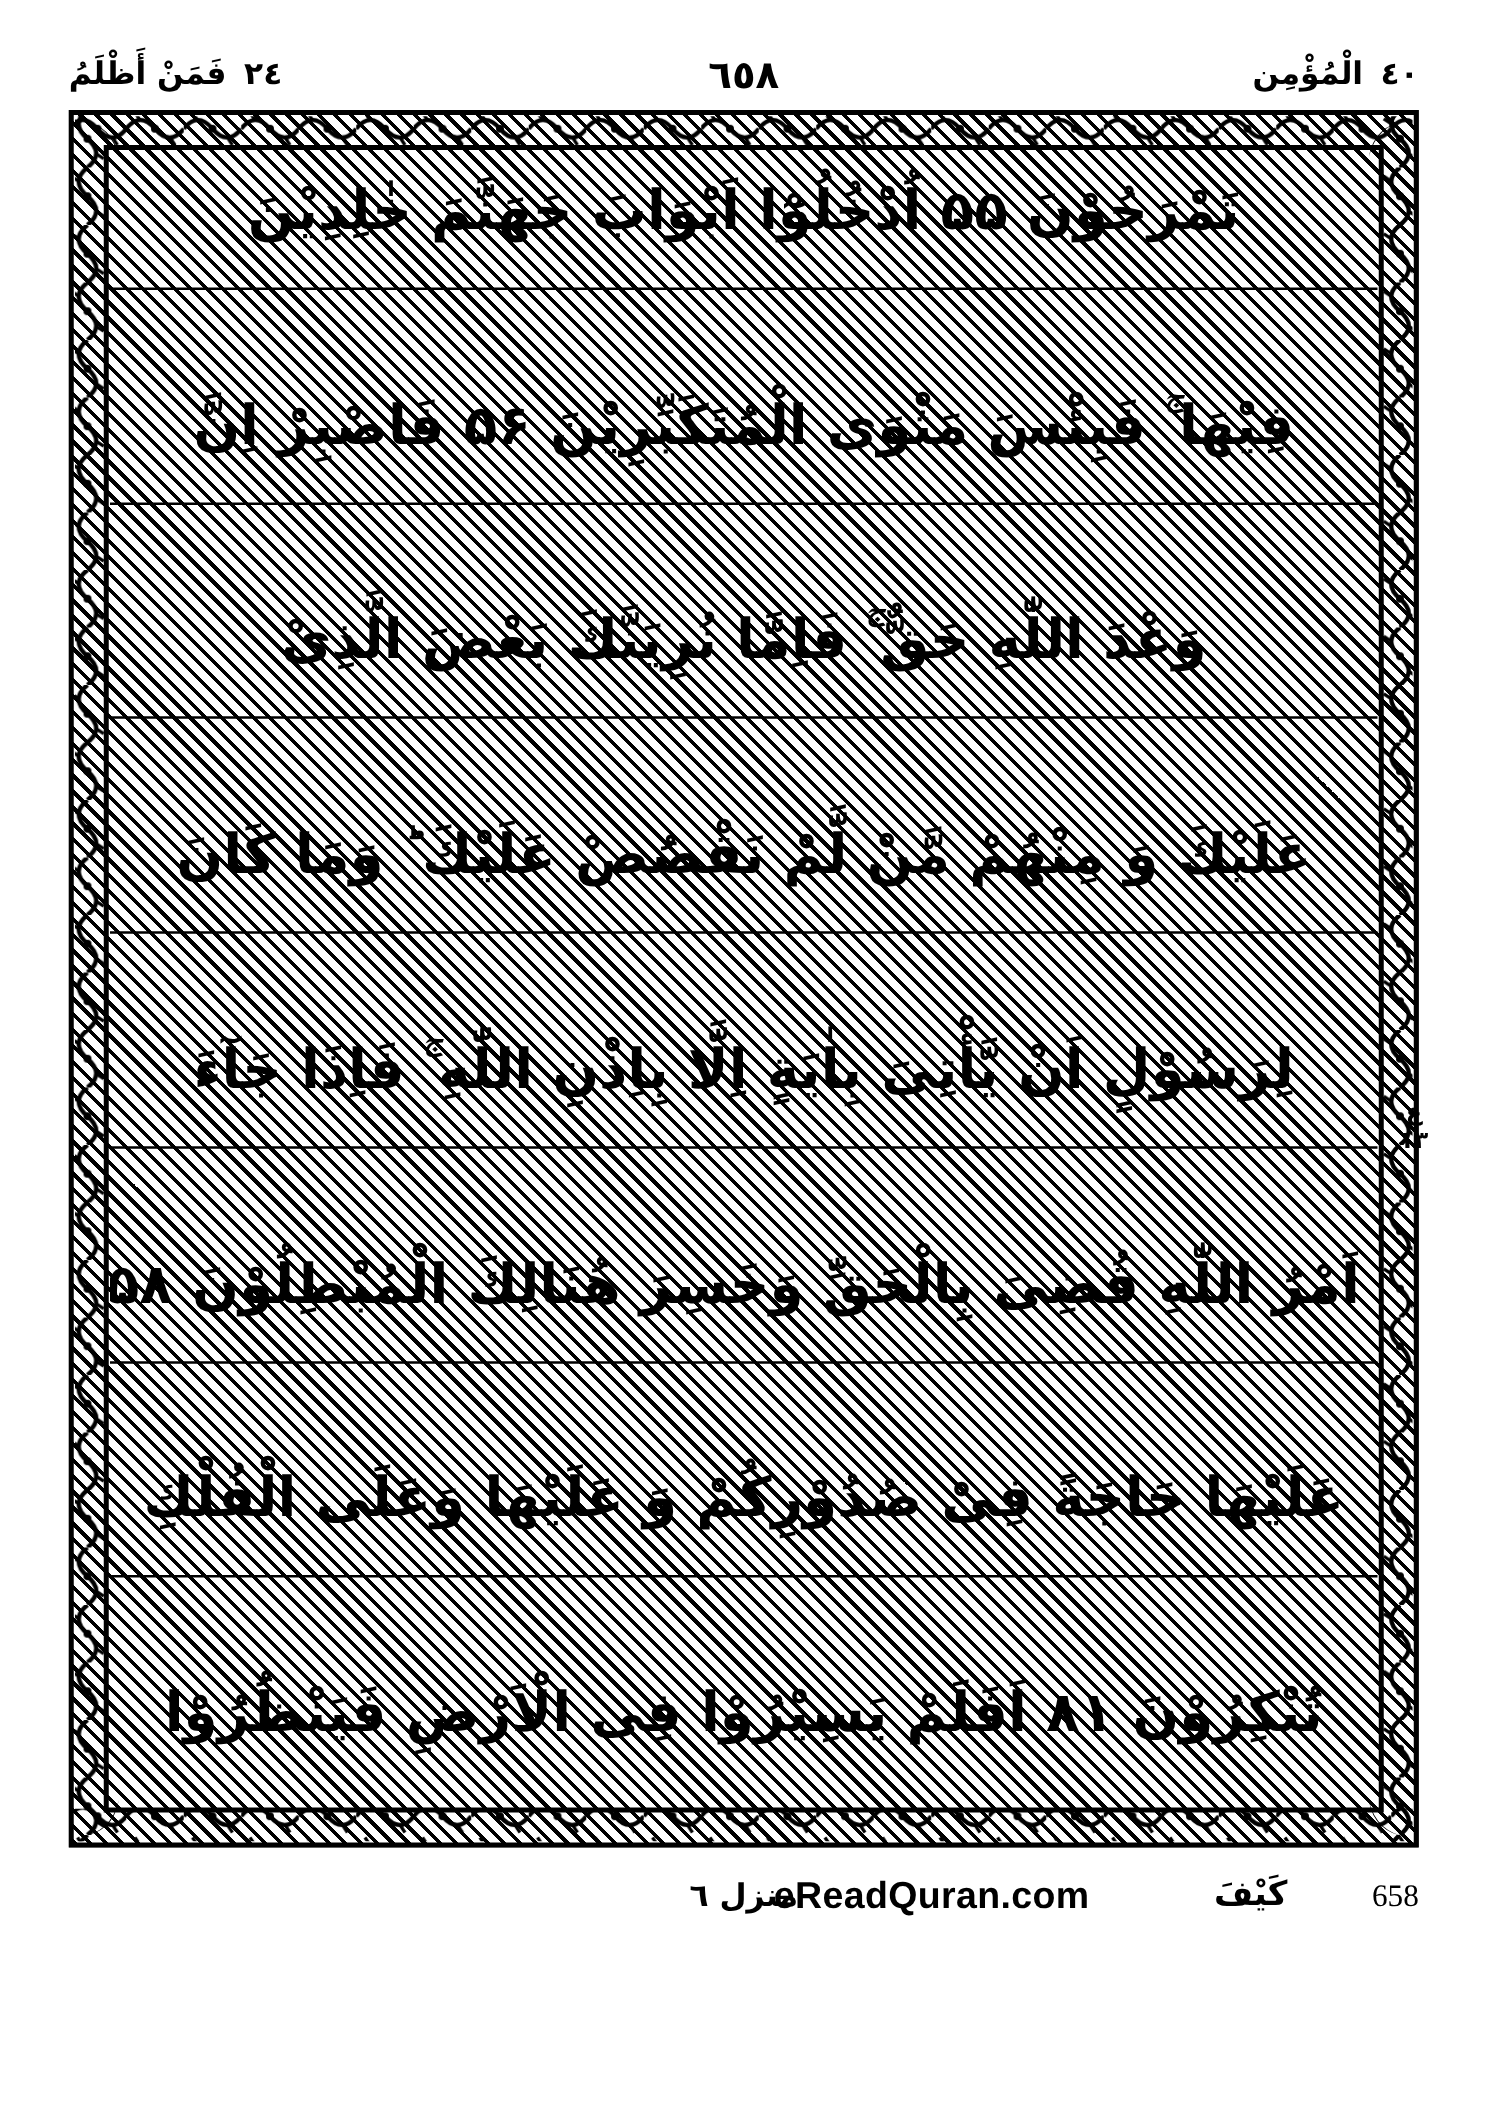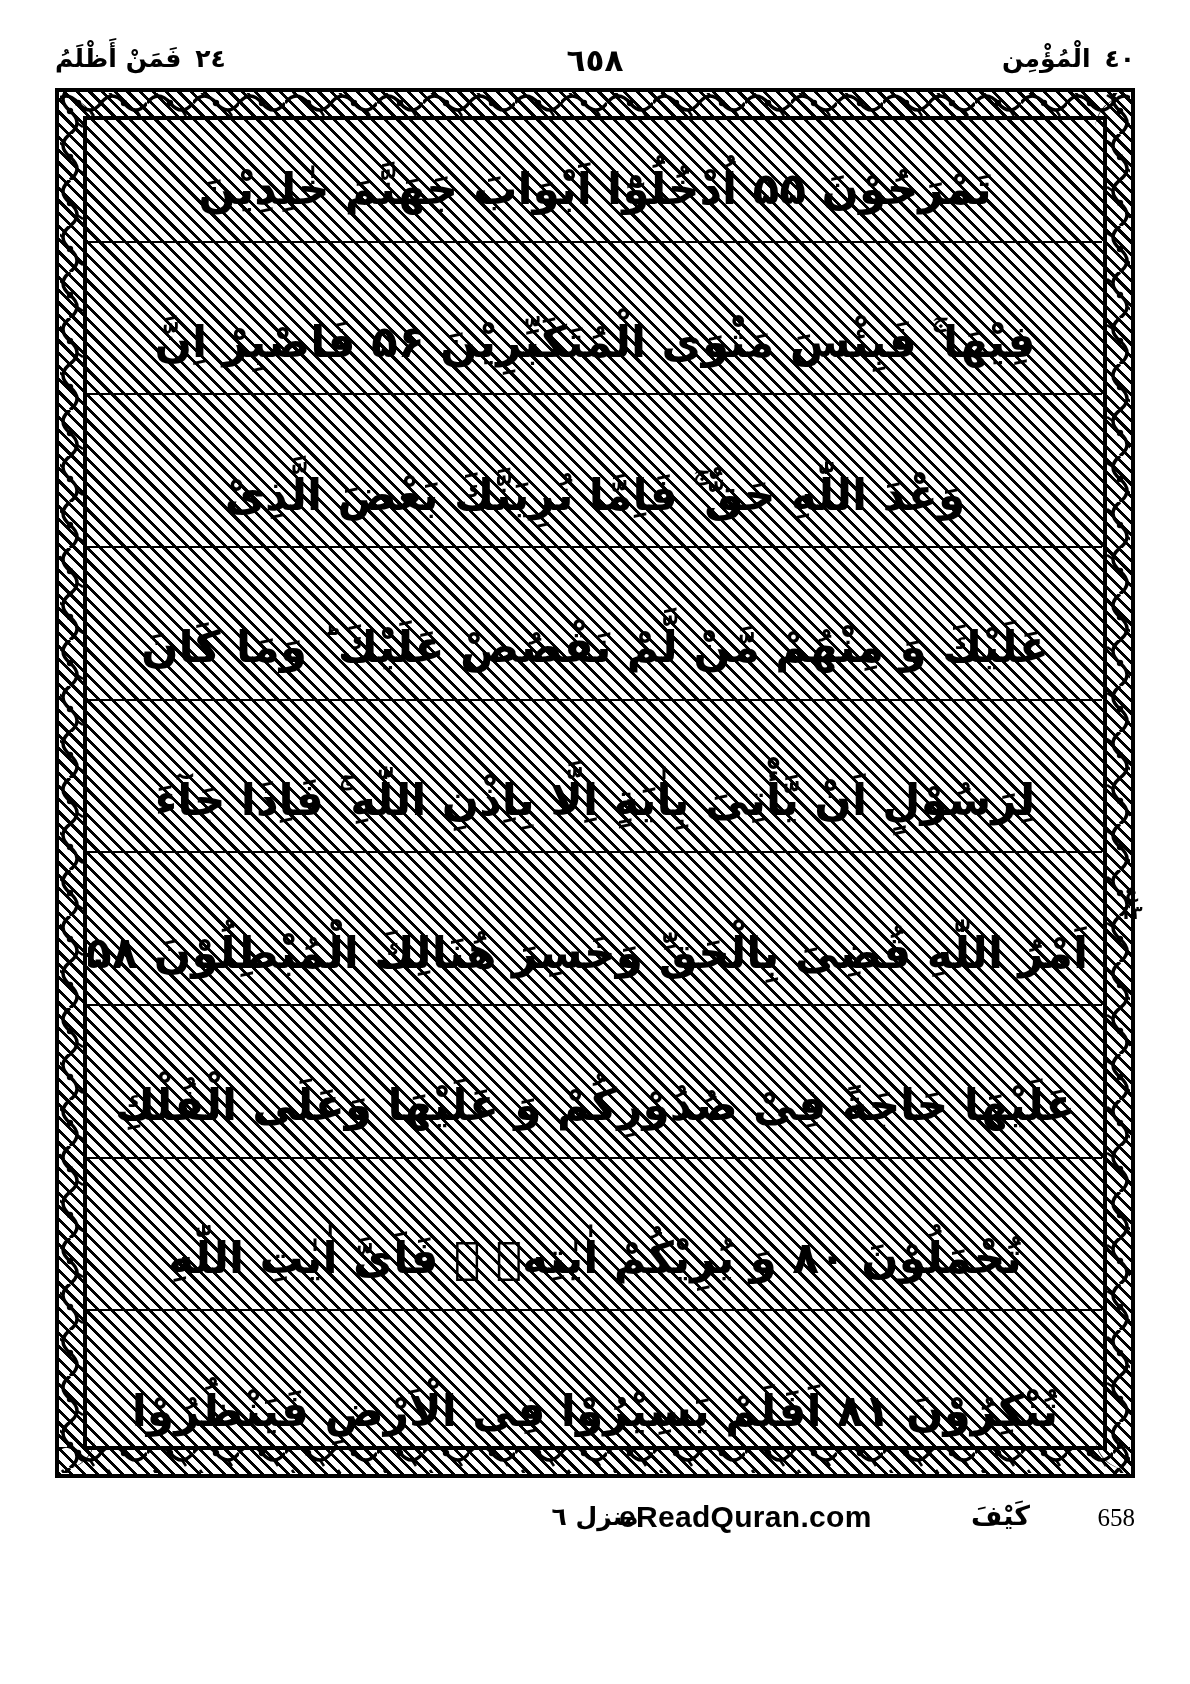--- a/index.html
+++ b/index.html
@@ -82,21 +82,21 @@
     top: 88px;
     left: 55px;
     width: 1080px;
     height: 1390px;
     pointer-events: none;
   }
 
   
   .lines {
     position: absolute;
-    top: 138px;
+    top: 108px;
     left: 88px;
     width: 1014px;
     height: 1324px;
     display: flex;
     flex-direction: column;
     box-sizing: border-box;
     gap: 48px;
   }
   .ayah-line {
     flex: 1 1 0;
@@ -240,23 +240,20 @@
     <div class="ayah-line">
       <div class="ayah-text">لِرَسُوْلٍ اَنْ يَّأْتِىَ بِاٰيَةٍ اِلَّا بِاِذْنِ اللّٰهِ ۚ فَاِذَا جَآءَ</div>
     </div>
     <div class="ayah-line">
       <div class="ayah-text">اَمْرُ اللّٰهِ قُضِىَ بِالْحَقِّ وَخَسِرَ هُنَالِكَ الْمُبْطِلُوْنَ ۵۸</div>
     </div>
     <div class="ayah-line">
       <div class="ayah-text">عَلَيْهَا حَاجَةً فِىْ صُدُوْرِكُمْ وَ عَلَيْهَا وَعَلَى الْفُلْكِ</div>
     </div>
     <div class="ayah-line">
-      <div class="ayah-text">تُحْمَلُوْنَ ۸۰ وَ يُرِيْكُمْ اٰيٰتِهٖ ۖ فَاَىَّ اٰيٰتِ اللّٰهِ</div>
-    </div>
-    <div class="ayah-line">
       <div class="ayah-text">تُنْكِرُوْنَ ۸١ اَفَلَمْ يَسِيْرُوْا فِى الْاَرْضِ فَيَنْظُرُوْا</div>
     </div>
   </div>
 
   <div class="side-mark">
     <div>ع</div>
     <div>١٣</div>
   </div>
 
   <div class="footer">

